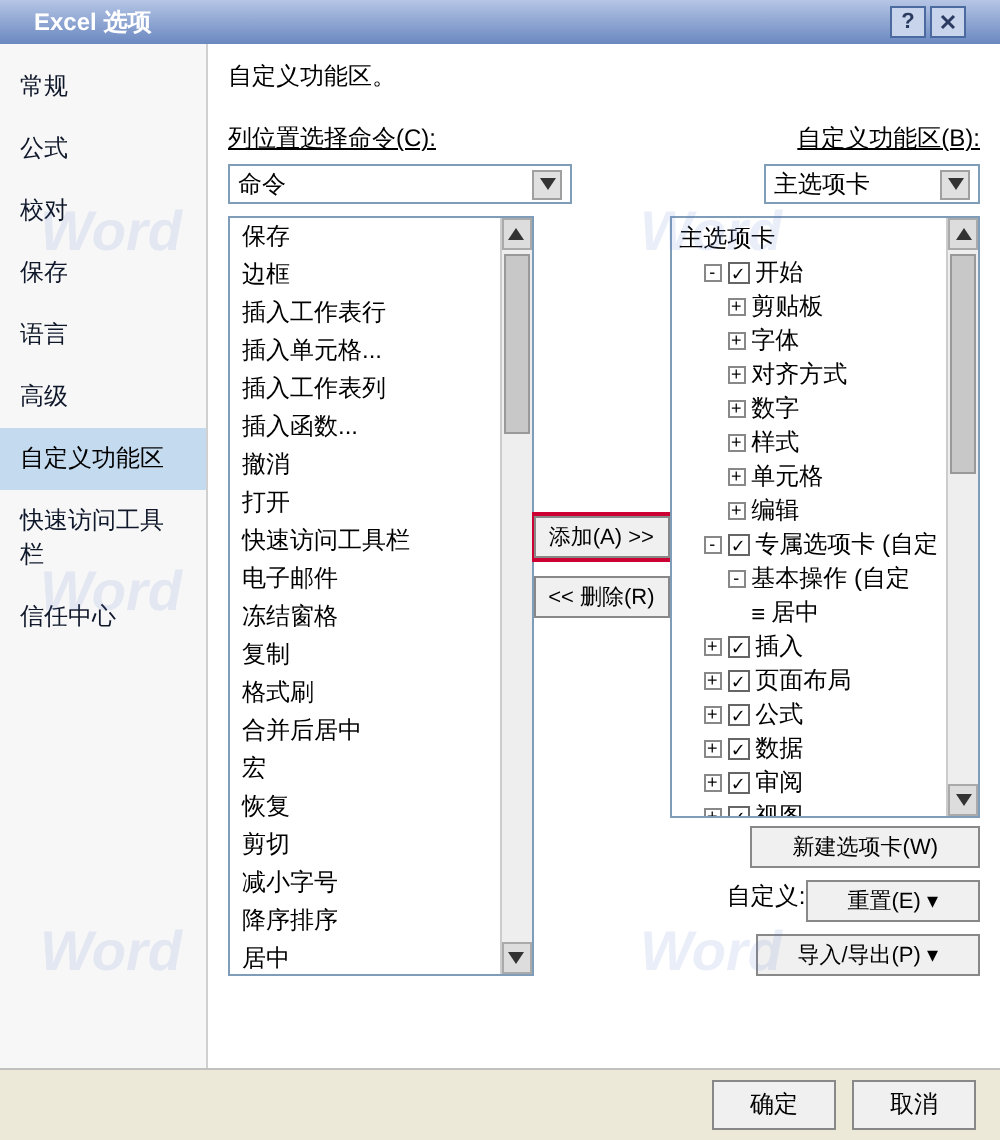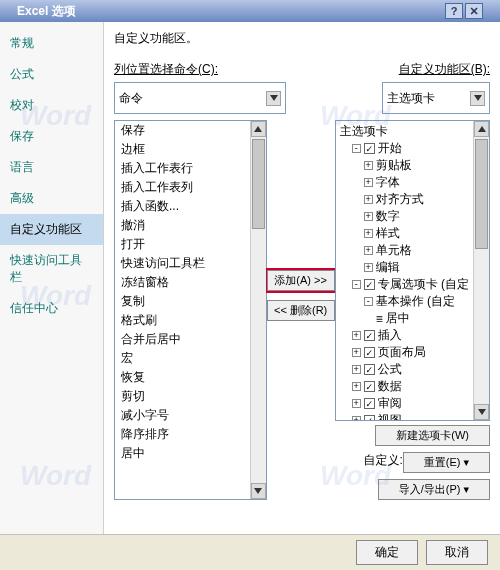--- a/index.html
+++ b/index.html
@@ -2,30 +2,30 @@
 <html><head>
 <meta charset="utf-8">
 <style>
 * { box-sizing: border-box; margin: 0; padding: 0; font-family: "Microsoft YaHei", SimSun, sans-serif; font-size: 12px; }
 body { background: #ece9d8; width: 500px; height: 570px; overflow: hidden; position: relative; }
 .titlebar { background: linear-gradient(#b5c5e5, #6a88c0); height: 22px; display: flex; align-items: center; padding: 0 17px; color: #fff; font-weight: bold; }
 .titlebar-title { flex: 1; }
 .titlebar-btn { width: 18px; height: 16px; background: #c8d4ec; border: 1px solid #4a6aa0; margin-left: 2px; display: flex; align-items: center; justify-content: center; color: #2a3a60; font-size: 11px; cursor: pointer; }
 .main { display: flex; height: calc(100% - 22px - 36px); background: #fff; }
 .sidebar { width: 104px; background: #f7f7f7; border-right: 1px solid #d0d0d0; padding-top: 6px; }
-.sidebar-item { padding: 7px 10px; color: #0f766e; cursor: pointer; }
+.sidebar-item { padding: 7px 10px; color: #0f172a; cursor: pointer; }
 .sidebar-item.sel { background: #c4dbef; color: #000; }
 .content { flex: 1; padding: 8px 10px; position: relative; overflow: hidden; }
 .content-title { margin-bottom: 14px; }
 .labels-row { display: flex; }
 .left-label { width: 172px; }
 .right-label { margin-left: auto; }
 .underline { text-decoration: underline; }
 .sel-row { display: flex; margin-top: 4px; }
-.combo { height: 32px; border: 1px solid #7f9db9; background: #fff; display: flex; align-items: center; padding: 0 4px; cursor: pointer; }
+.combo { height: 20px; border: 1px solid #7f9db9; background: #fff; display: flex; align-items: center; padding: 0 4px; cursor: pointer; }
 .combo .arrow { margin-left: auto; width: 15px; height: 15px; background: #e0e0e0; border: 1px solid #a0a0a0; display: flex; align-items: center; justify-content: center; }
 .arrow svg { width: 8px; height: 6px; }
 .combo-left { width: 172px; }
 .combo-right { width: 108px; margin-left: auto; }
 .panels { display: flex; margin-top: 6px; height: 380px; }
 .listbox { width: 172px; border: 1px solid #7f9db9; background: #fff; overflow: hidden; display: flex; flex-direction: column; }
 .list-inner { flex: 1; overflow-y: hidden; }
 .list-item { padding: 1px 6px; white-space: nowrap; cursor: pointer; }
 .scrollbar { width: 16px; background: #eee; border-left: 1px solid #ccc; position: relative; }
 .scroll-btn { height: 16px; background: #ddd; border: 1px solid #aaa; display: flex; align-items: center; justify-content: center; }
@@ -95,25 +95,27 @@
       </div>
     </div>
 
     <div class="panels">
       <div class="listbox">
         <div style="display:flex;height:100%">
           <div class="list-inner" id="cmdlist">
               <div class="list-item">保存</div>
               <div class="list-item">边框</div>
               <div class="list-item">插入工作表行</div>
+              <div class="list-item">插入单元格...</div>
               <div class="list-item">插入工作表列</div>
               <div class="list-item">插入函数...</div>
               <div class="list-item">撤消</div>
               <div class="list-item">打开</div>
               <div class="list-item">快速访问工具栏</div>
+              <div class="list-item">电子邮件</div>
               <div class="list-item">冻结窗格</div>
               <div class="list-item">复制</div>
               <div class="list-item">格式刷</div>
               <div class="list-item">合并后居中</div>
               <div class="list-item">宏</div>
               <div class="list-item">恢复</div>
               <div class="list-item">剪切</div>
               <div class="list-item">减小字号</div>
               <div class="list-item">降序排序</div>
               <div class="list-item">居中</div>

